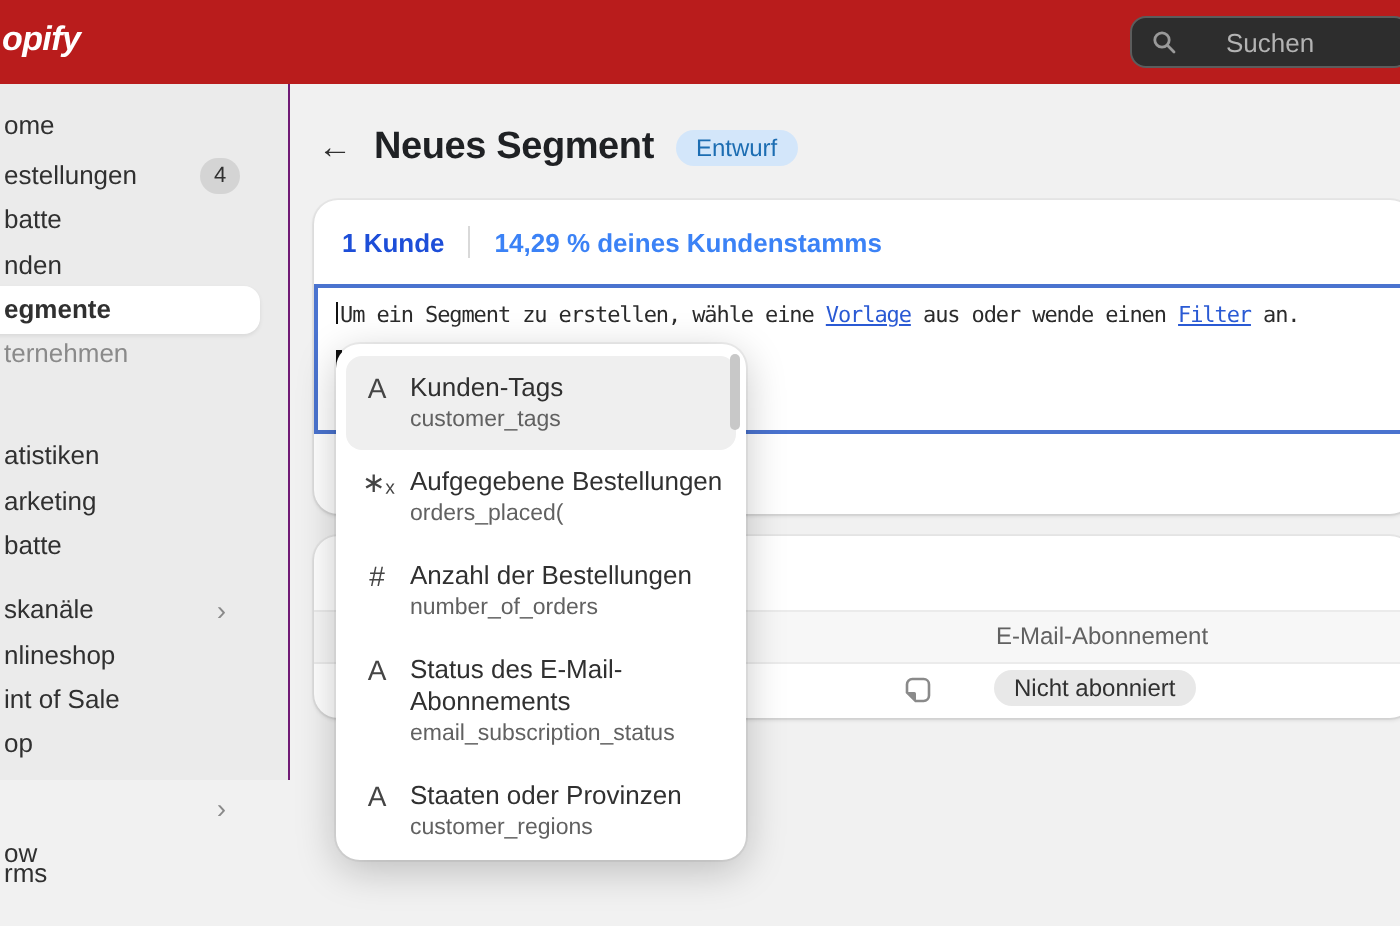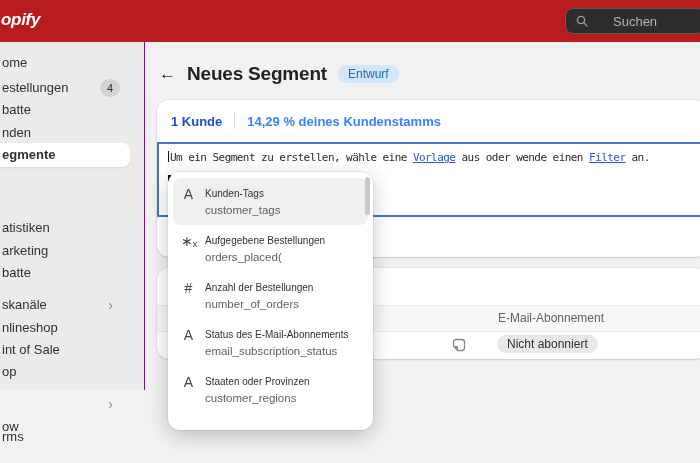--- a/index.html
+++ b/index.html
@@ -67,21 +67,21 @@
                 font-size:12px; padding:2px 10px; border-radius:10px; }
 
   
   .dropdown { position:absolute; left:168px; top:172px; width:205px; height:258px; background:#fff;
               border-radius:12px; box-shadow:0 5px 20px rgba(0,0,0,.22), 0 0 0 1px rgba(0,0,0,.05);
               padding:6px 5px; z-index:20; }
   .dd-item { display:flex; gap:9px; padding:8px 6px 7px 8px; border-radius:8px; cursor:pointer; }
   .dd-item.selected { background:#efefef; }
   .dd-icon { width:15px; flex:0 0 auto; font-size:14px; font-weight:500; color:#454545;
              line-height:16px; text-align:center; }
-  .dd-label { font-size:10px; font-weight:500; color:#303030; line-height:16px; width:160px; }
+  .dd-label { font-size:13px; font-weight:500; color:#303030; line-height:16px; width:160px; }
   .dd-code { font-size:11.5px; color:#616161; line-height:15px; margin-top:1px; }
   .dd-scrollbar { position:absolute; right:3px; top:5px; width:5px; height:38px;
                   background:#c8c8c8; border-radius:3px; }
 </style>
 </head>
 <body>
 
 <div id="app">
 
   <div class="topbar">
@@ -97,20 +97,21 @@
 
   <div class="sidebar">
     <div class="nav-item" style="top:10px">ome</div>
     <div class="nav-item" style="top:35px">
       <span>estellungen</span>
       <span class="nav-badge">4</span>
     </div>
     <div class="nav-item" style="top:57px">batte</div>
     <div class="nav-item" style="top:80px">nden</div>
     <div class="nav-item selected" style="top:101px">egmente</div>
+    <div class="nav-item muted" style="top:124px">ternehmen</div>
     <div class="nav-item" style="top:198px">arketing</div>
     <div class="nav-item" style="top:175px">atistiken</div>
     <div class="nav-item" style="top:220px">batte</div>
     <div class="nav-item" style="top:252px">
       <span>skanäle</span>
       <span class="nav-chevron">›</span>
     </div>
     <div class="nav-item" style="top:275px">nlineshop</div>
     <div class="nav-item" style="top:297px">int of Sale</div>
     <div class="nav-item" style="top:319px">op</div>

